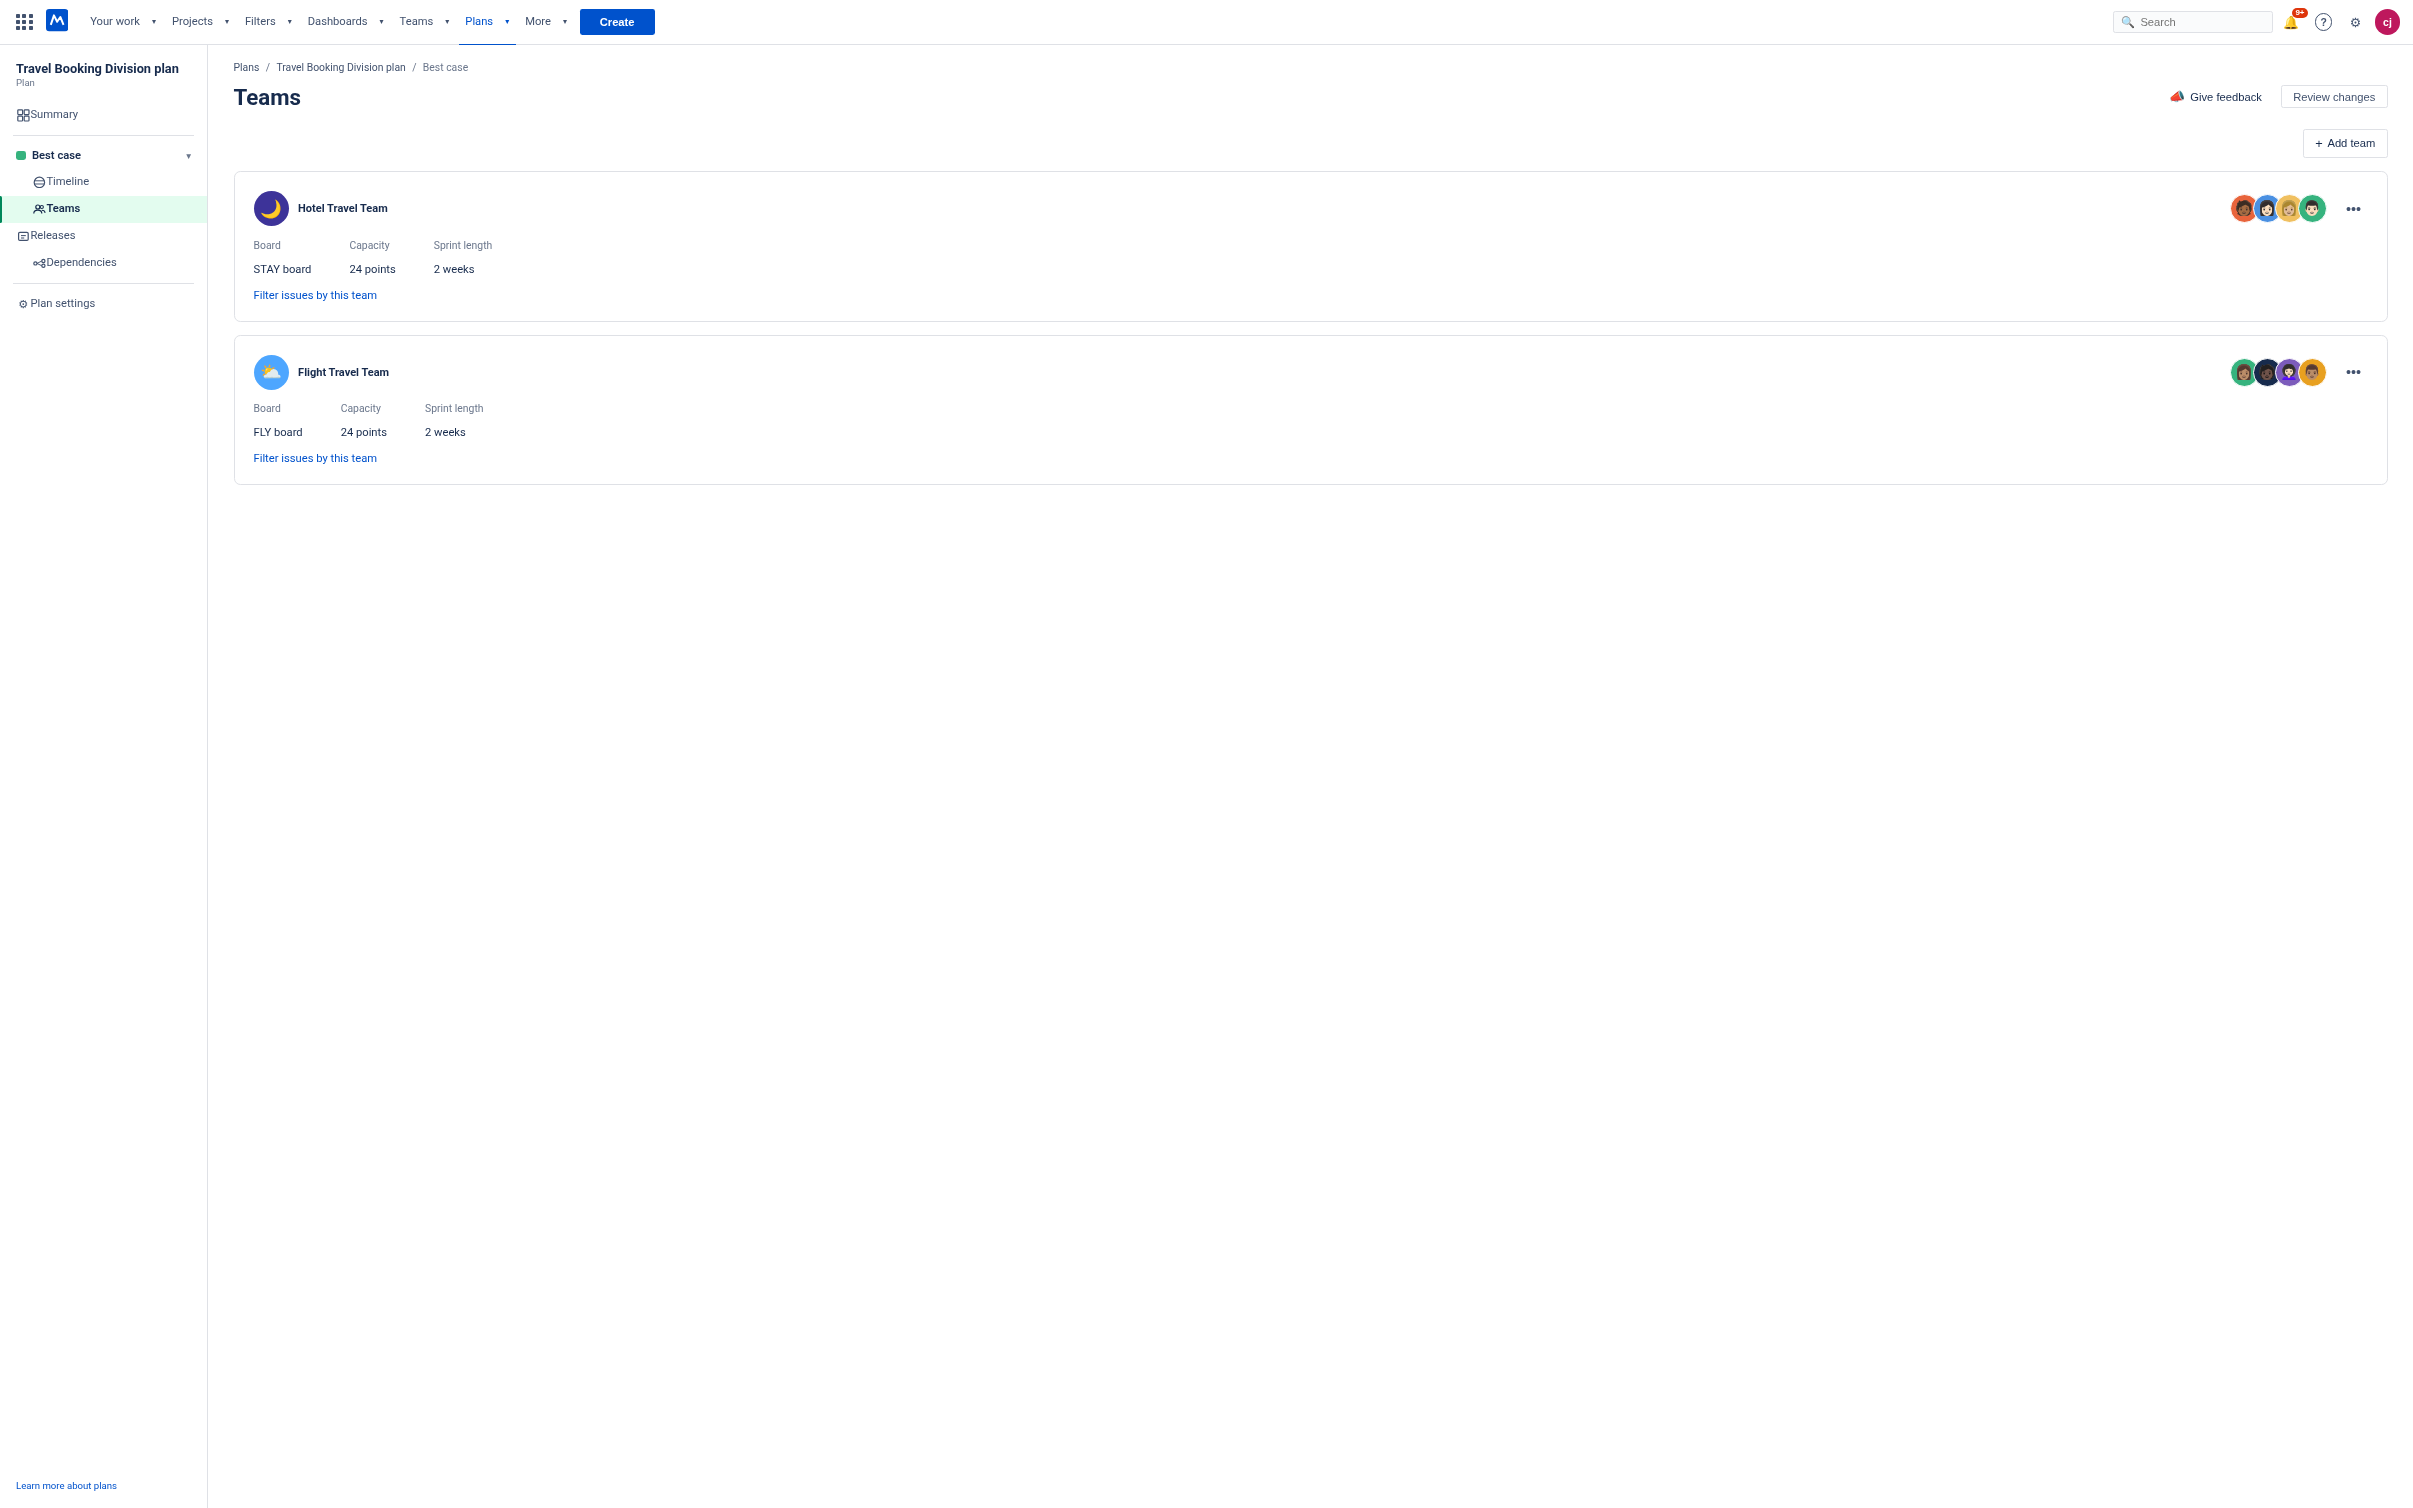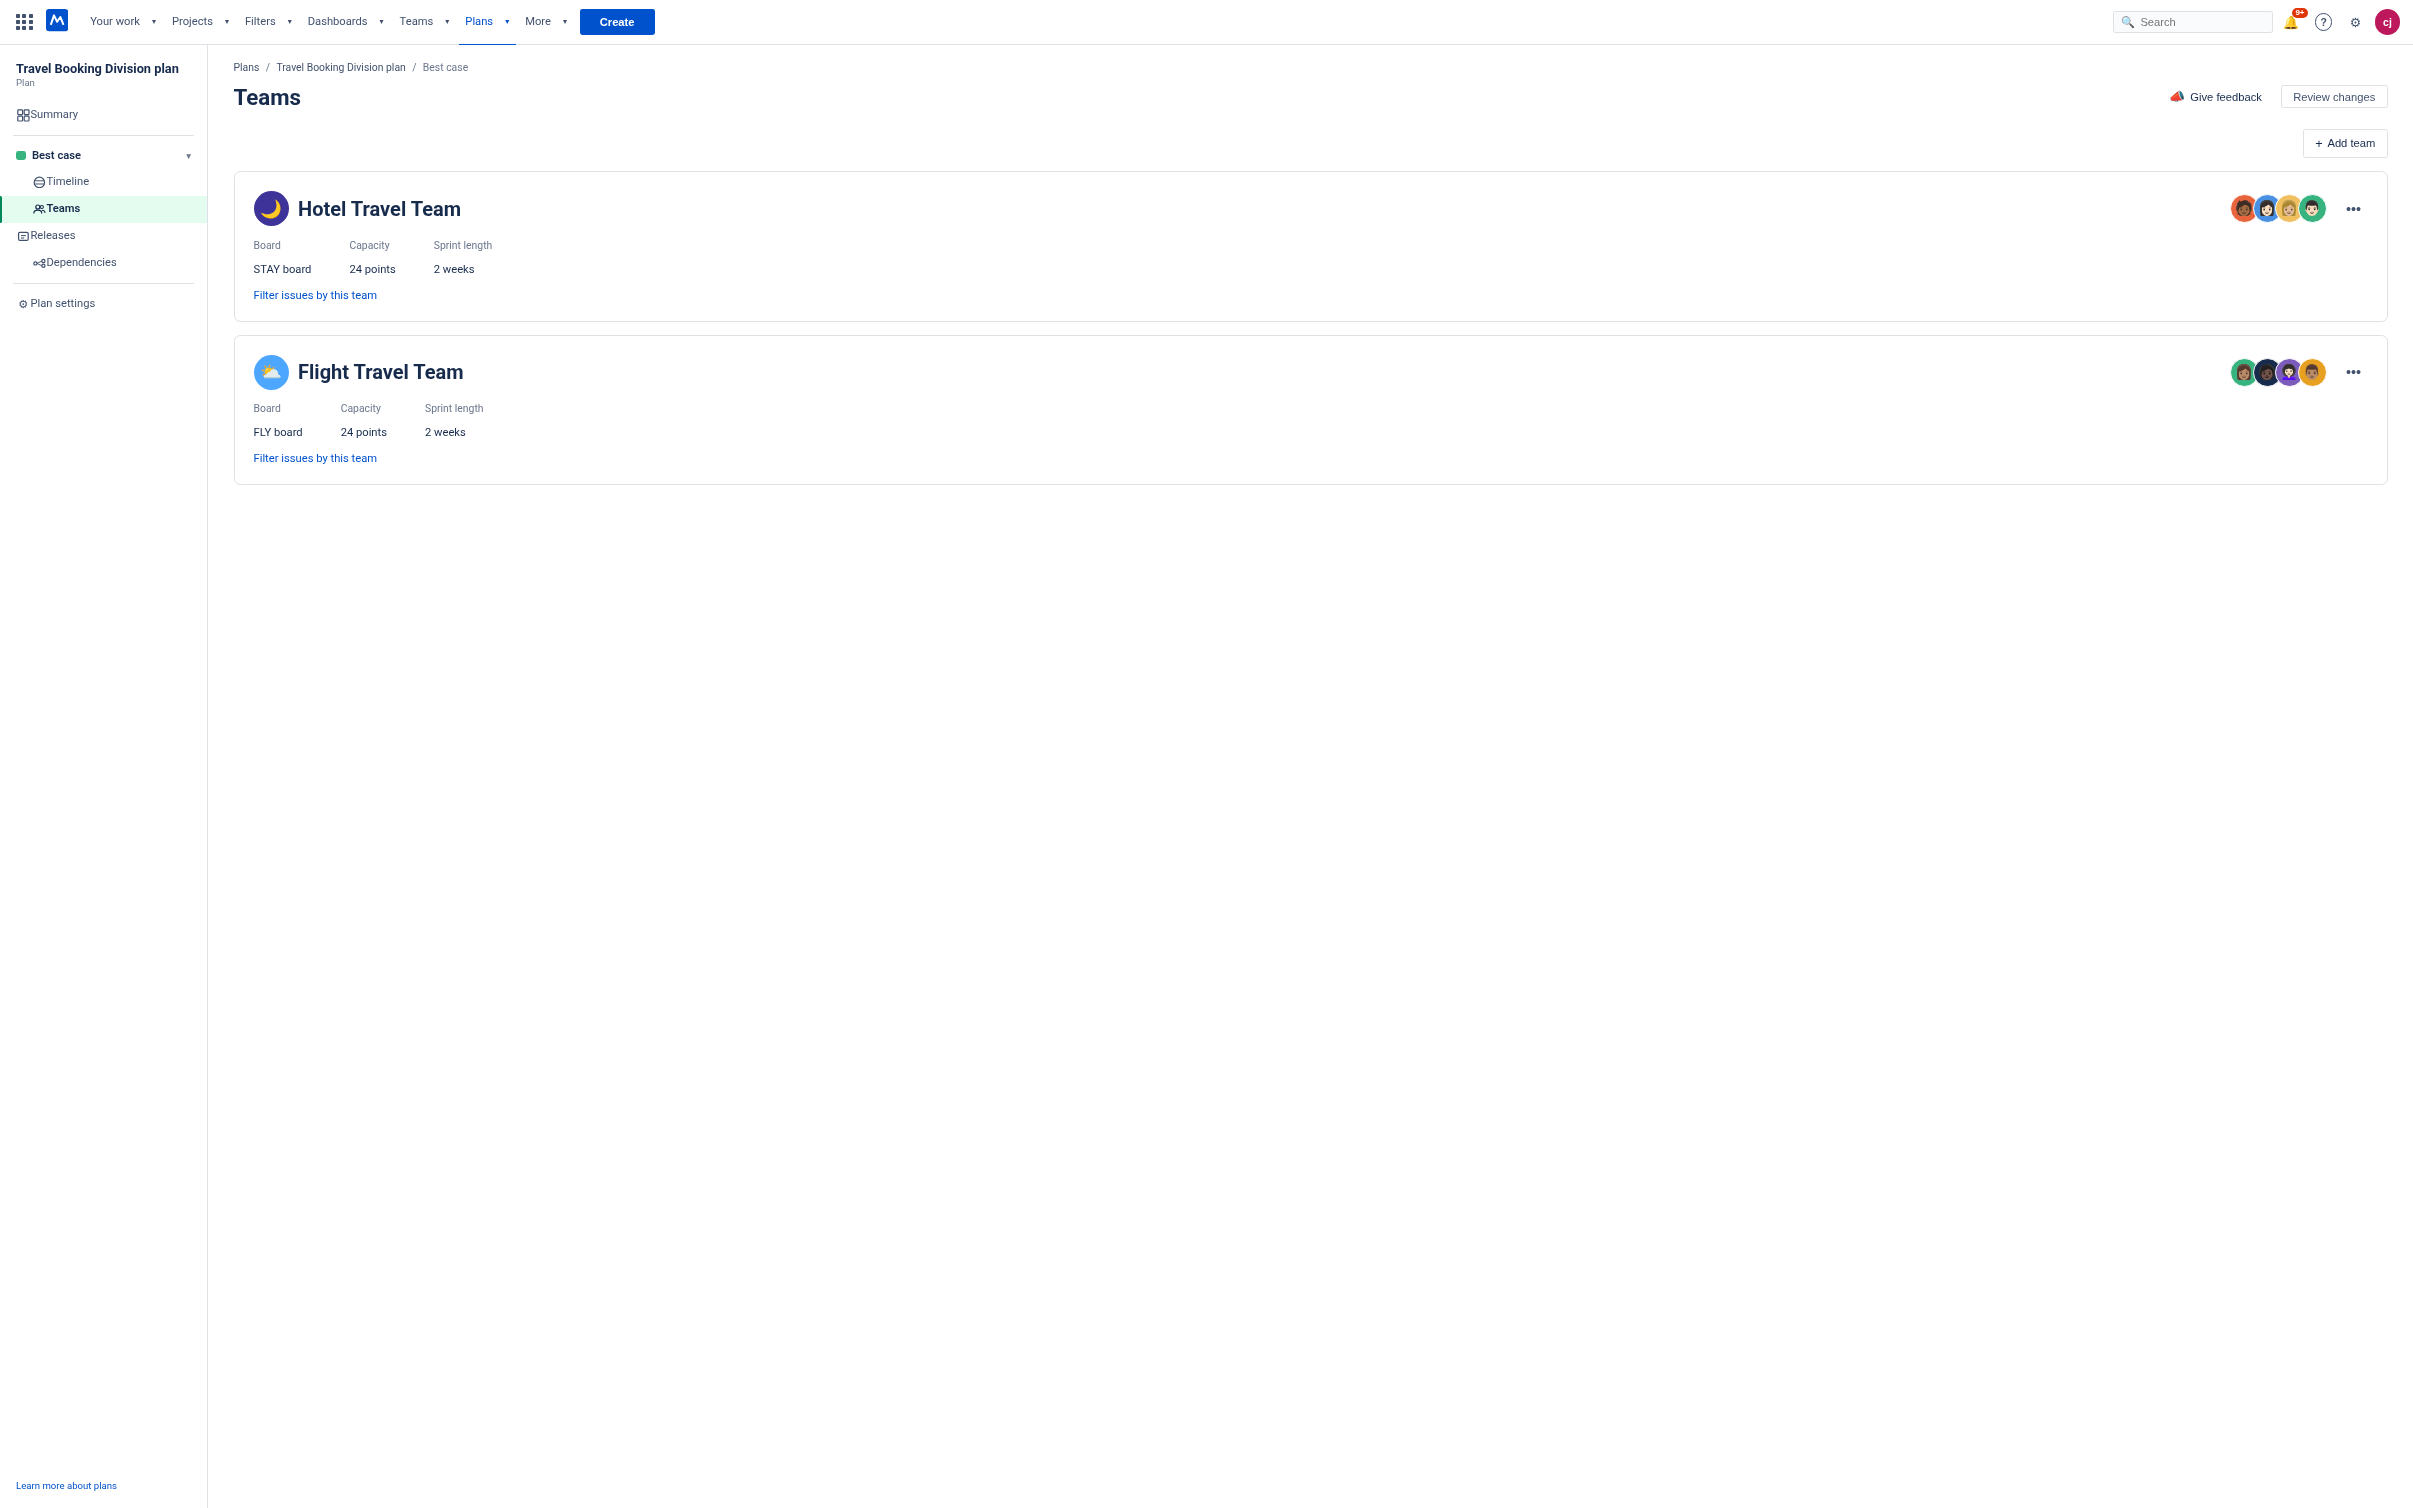--- a/index.html
+++ b/index.html
@@ -111,21 +111,21 @@
     }
 
     
     .team-card {
       border: 0.8px solid #dfe1e6; border-radius: 6.4px; padding: 19px;
       margin-bottom: 12.8px; background: #fff;
     }
     .team-card-header { display: flex; align-items: center; justify-content: space-between; margin-bottom: 12.8px; }
     .team-card-title { display: flex; align-items: center; gap: 9.6px; }
     .team-icon { width: 35px; height: 35px; border-radius: 50%; display: flex; align-items: center; justify-content: center; font-size: 19px; }
-    .team-name { font-size: 20px; font-weight: 700; color: #172b4d; }
+    .team-name { font-size: 11px; font-weight: 700; color: #172b4d; }
     .more-btn { background: none; border: none; cursor: pointer; color: #42526e; font-size: 14.4px; padding: 3.2px 6.4px; border-radius: 2.4px; }
     .team-meta { display: flex; gap: 38px; margin-bottom: 12.8px; }
     .meta-group { display: flex; flex-direction: column; gap: 11px; }
     .meta-label { font-size: 10.4px; color: #6b778c; }
     .meta-value { font-size: 11.2px; color: #172b4d; }
     .filter-link { color: #0052cc; font-size: 11.2px; text-decoration: none; cursor: pointer; text-align: center; }
     .avatars { display: flex; }
     .avatar-circle {
       width: 29px; height: 29px; border-radius: 50%; border: 1.6px solid #fff;
       margin-left: -6.4px; display: flex; align-items: center; justify-content: center;

